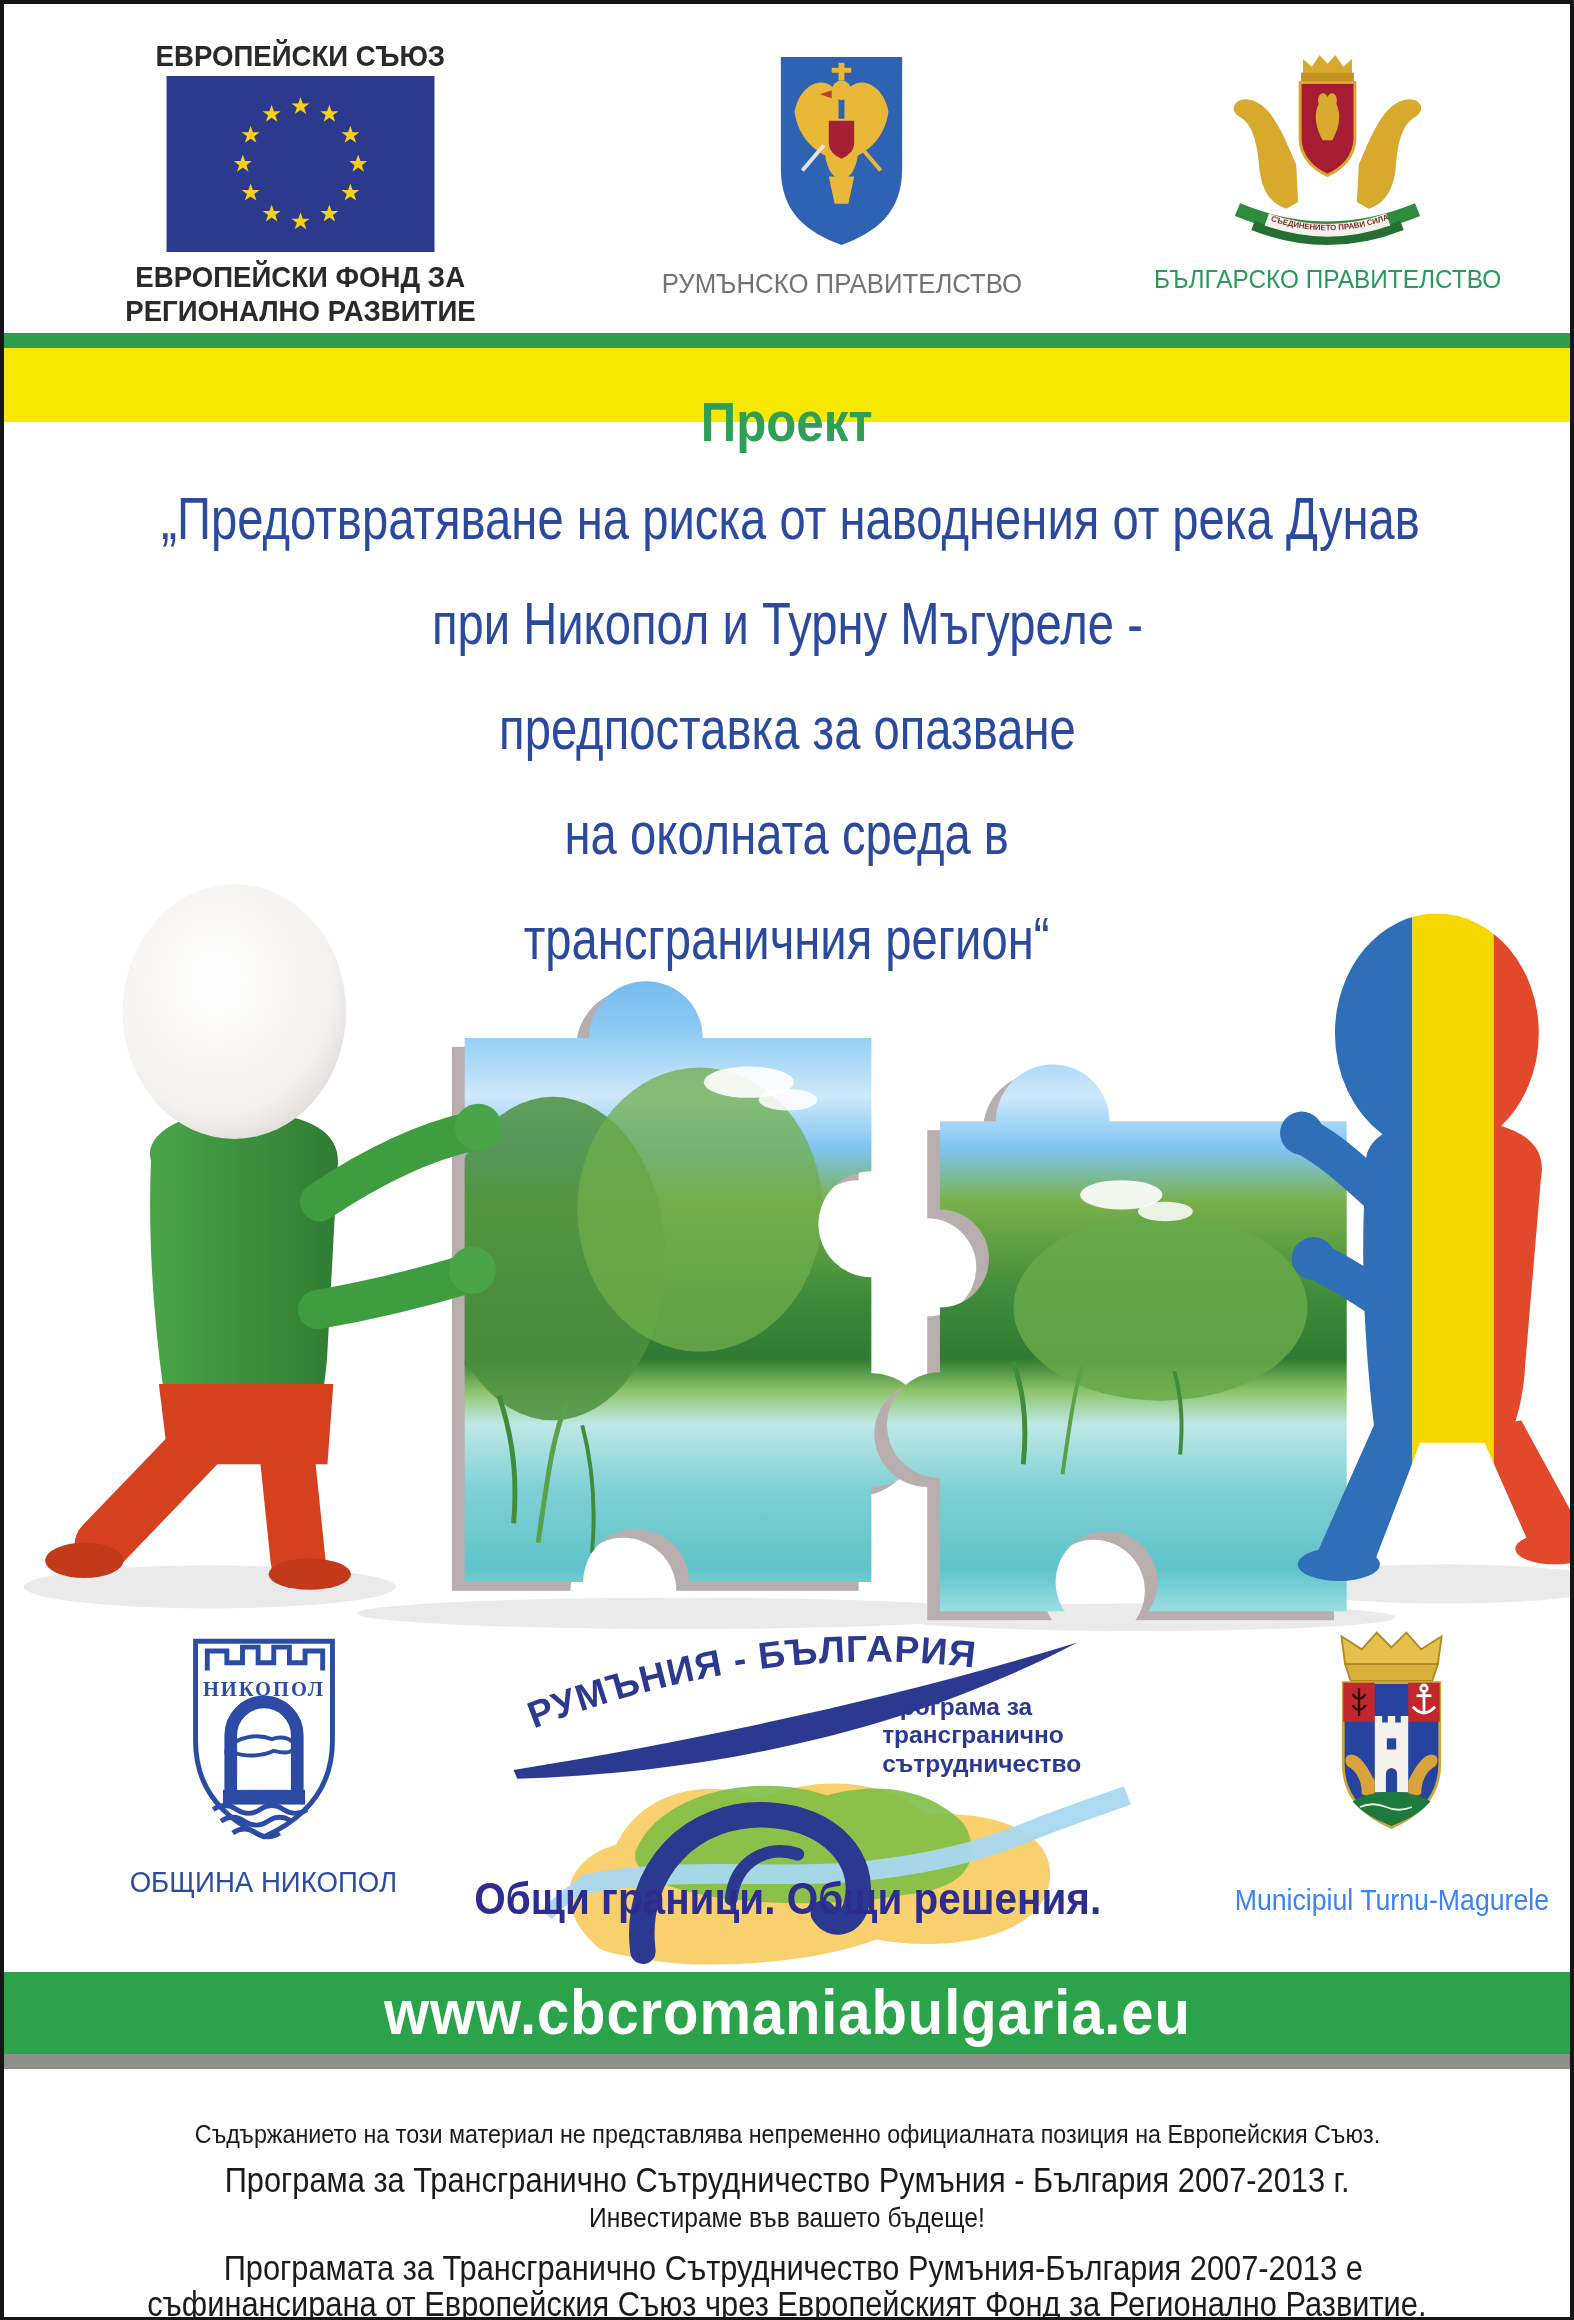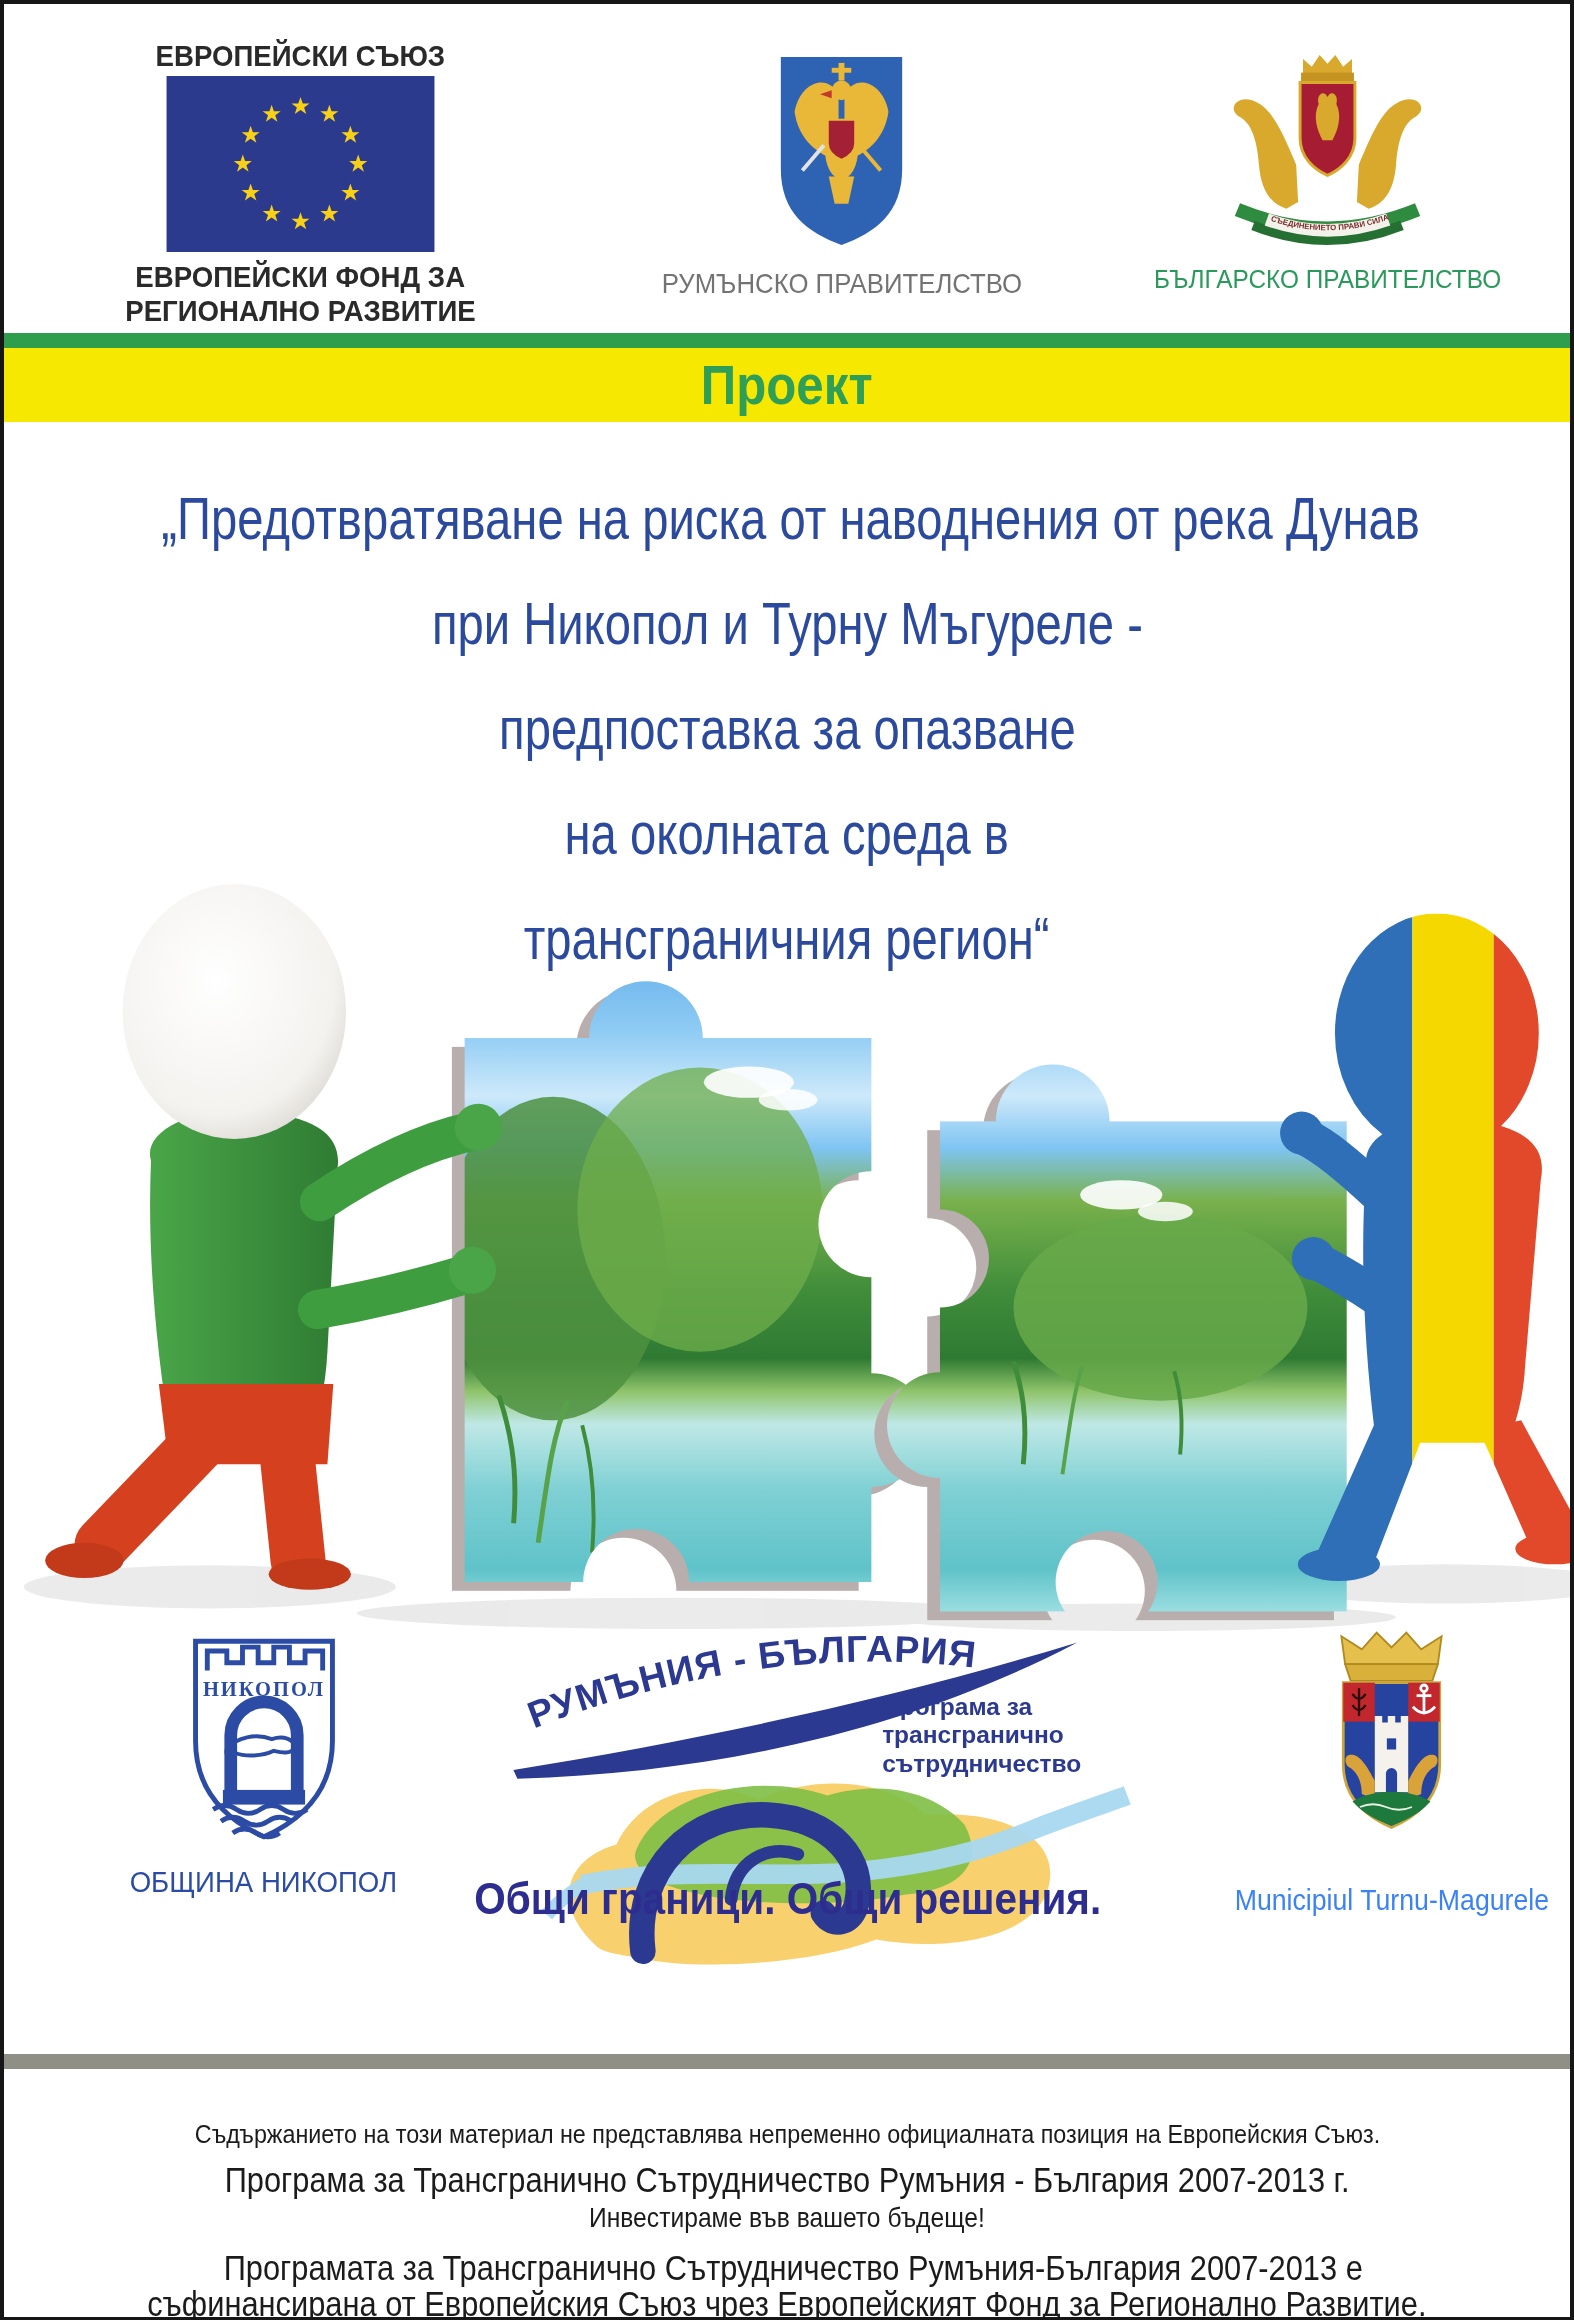--- a/index.html
+++ b/index.html
@@ -19,21 +19,21 @@
   .eu-sub{font-size:30px;font-weight:bold;color:#2a2a2a;line-height:34px;margin-top:3.9px;}
   .ro-block{left:627px;top:47px;width:421px;text-align:center;}
   .ro-label{font-size:28px;color:#737373;margin-top:11.8px;line-height:31px;}
   .bg-block{left:1100px;top:41px;width:447px;text-align:center;}
   .bg-label{font-size:26.5px;color:#2a9a5c;margin-top:7.8px;line-height:29px;}
 
   
   .green-strip{left:0;right:0;top:329px;height:14.7px;background:#2f9e4c;}
   .yellow-band{left:0;right:0;top:344px;height:74px;background:#f7e800;}
   .project-word{width:100%;text-align:center;font-size:56px;font-weight:bold;
-    color:#2f9e57;line-height:73px;}
+    color:#2f9e57;line-height:73px;margin-top:37px;}
 
   
   .title-block{left:0;right:0;top:465px;text-align:center;color:#2b4a9d;}
   .title-line{height:105px;line-height:100px;font-size:59px;font-weight:normal;white-space:nowrap;}
   .title-line>span{display:inline-block;transform:scaleX(.80);transform-origin:center;}
 
   
   .illu{left:0;top:833px;width:1574px;height:799px;}
 
   
@@ -321,20 +321,23 @@
       <path d="M84,180 V160 A6,6 0 0 1 96,160 V180 Z" fill="#2743a0"></path>
       <rect x="85" y="122" width="10" height="12" fill="#2743a0"></rect>
       <path d="M72,168 C60,144 52,138 44,140 C38,142 40,152 46,154 C54,160 58,170 58,182 L72,188 Z" fill="#d9a33a"></path>
       <path d="M108,168 C120,144 128,138 136,140 C142,142 140,152 134,154 C126,160 122,170 122,182 L108,188 Z" fill="#d9a33a"></path>
       <path d="M48,190 C70,176 110,176 132,190 C120,204 102,212 90,216 C78,212 60,204 48,190 Z" fill="#1e7a3c"></path>
       <path d="M56,196 Q70,190 84,196 T112,196" stroke="#e8f0e2" stroke-width="2" fill="none"></path>
     </svg>
     <div class="turnu-label"><span class="cond92">Municipiul Turnu-Magurele</span></div>
   </div>
 
+  <div class="abs url-bar">
+    <div class="url-text"><span class="cond92">www.cbcromaniabulgaria.eu</span></div>
+  </div>
   <div class="abs gray-bar"></div>
 
   <div class="abs f-line f1"><span class="cond">Съдържанието на този материал не представлява непременно официалната позиция на Европейския Съюз.</span></div>
   <div class="abs f-line f2"><span class="cond">Програма за Трансгранично Сътрудничество Румъния - България 2007-2013 г.</span></div>
   <div class="abs f-line f3"><span class="cond">Инвестираме във вашето бъдеще!</span></div>
   <div class="abs f-line f4"><span class="cond">Програмата за Трансгранично Сътрудничество Румъния-България 2007-2013 е</span></div>
   <div class="abs f-line f5"><span class="cond">съфинансирана от Европейския Съюз чрез Европейският Фонд за Регионално Развитие.</span></div>
 
 </div>
 

